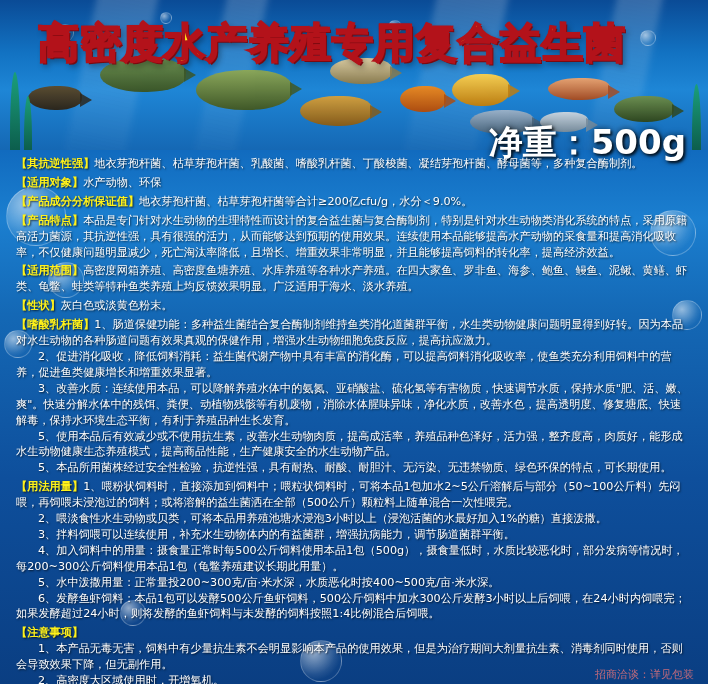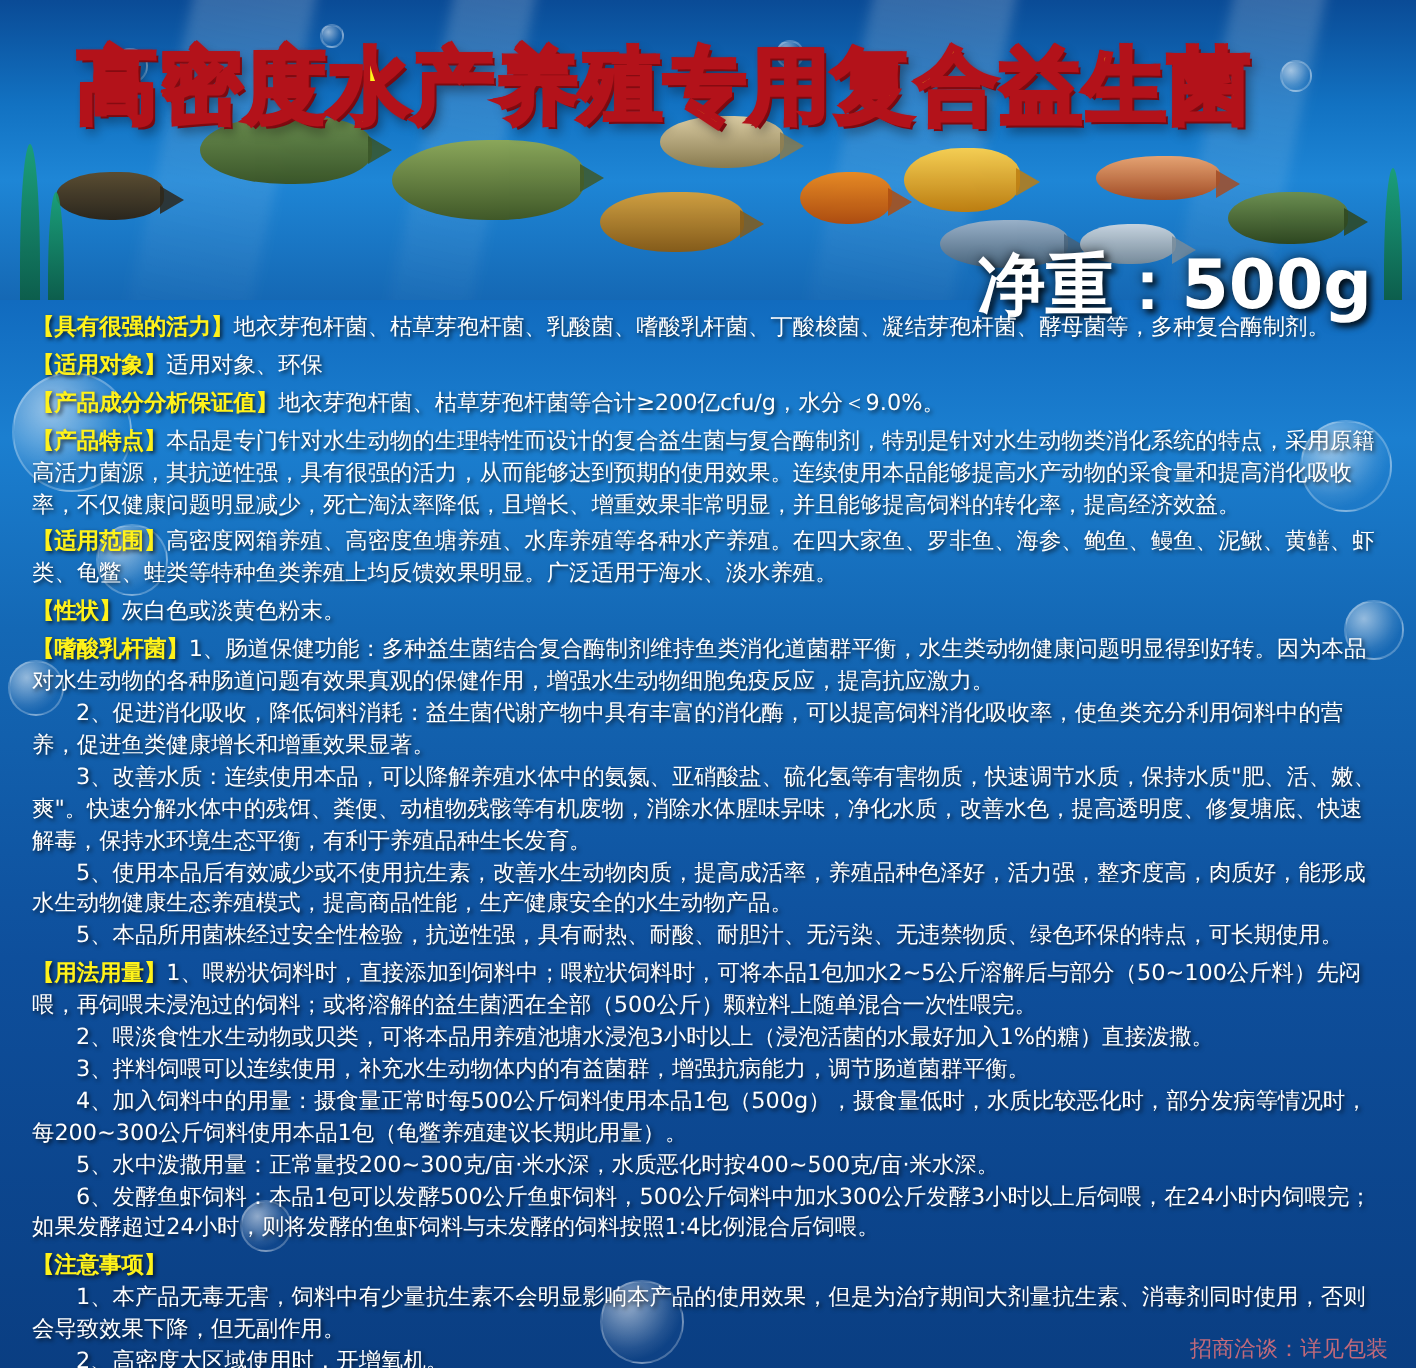--- a/index.html
+++ b/index.html
@@ -187,25 +187,25 @@
 
   <div class="title-wrap">
     <span class="title">高密度水产养殖专用复合益生菌</span>
   </div>
 
   <div class="net-weight">净重：500g</div>
 
   <div class="content">
 
     <div class="sec">
-      <span class="sec-head">【具有很强的活力】</span><span class="body-txt">地衣芽孢杆菌、枯草芽孢杆菌、乳酸菌、嗜酸乳杆菌、丁酸梭菌、凝结芽孢杆菌、酵母菌等，多种复合酶制剂。</span>
-    </div>
-
-    <div class="sec">
-      <span class="sec-head">【适用对象】</span><span class="body-txt">适用对象、环保</span>
+      <span class="sec-head">【其抗逆性强】</span><span class="body-txt">地衣芽孢杆菌、枯草芽孢杆菌、乳酸菌、嗜酸乳杆菌、丁酸梭菌、凝结芽孢杆菌、酵母菌等，多种复合酶制剂。</span>
+    </div>
+
+    <div class="sec">
+      <span class="sec-head">【适用对象】</span><span class="body-txt">水产动物、环保</span>
     </div>
 
     <div class="sec">
       <span class="sec-head">【产品成分分析保证值】</span><span class="body-txt">地衣芽孢杆菌、枯草芽孢杆菌等合计≥200亿cfu/g，水分＜9.0%。</span>
     </div>
 
     <div class="sec">
       <span class="sec-head">【产品特点】</span><span class="body-txt">本品是专门针对水生动物的生理特性而设计的复合益生菌与复合酶制剂，特别是针对水生动物类消化系统的特点，采用原籍高活力菌源，其抗逆性强，具有很强的活力，从而能够达到预期的使用效果。连续使用本品能够提高水产动物的采食量和提高消化吸收率，不仅健康问题明显减少，死亡淘汰率降低，且增长、增重效果非常明显，并且能够提高饲料的转化率，提高经济效益。</span>
     </div>
 

